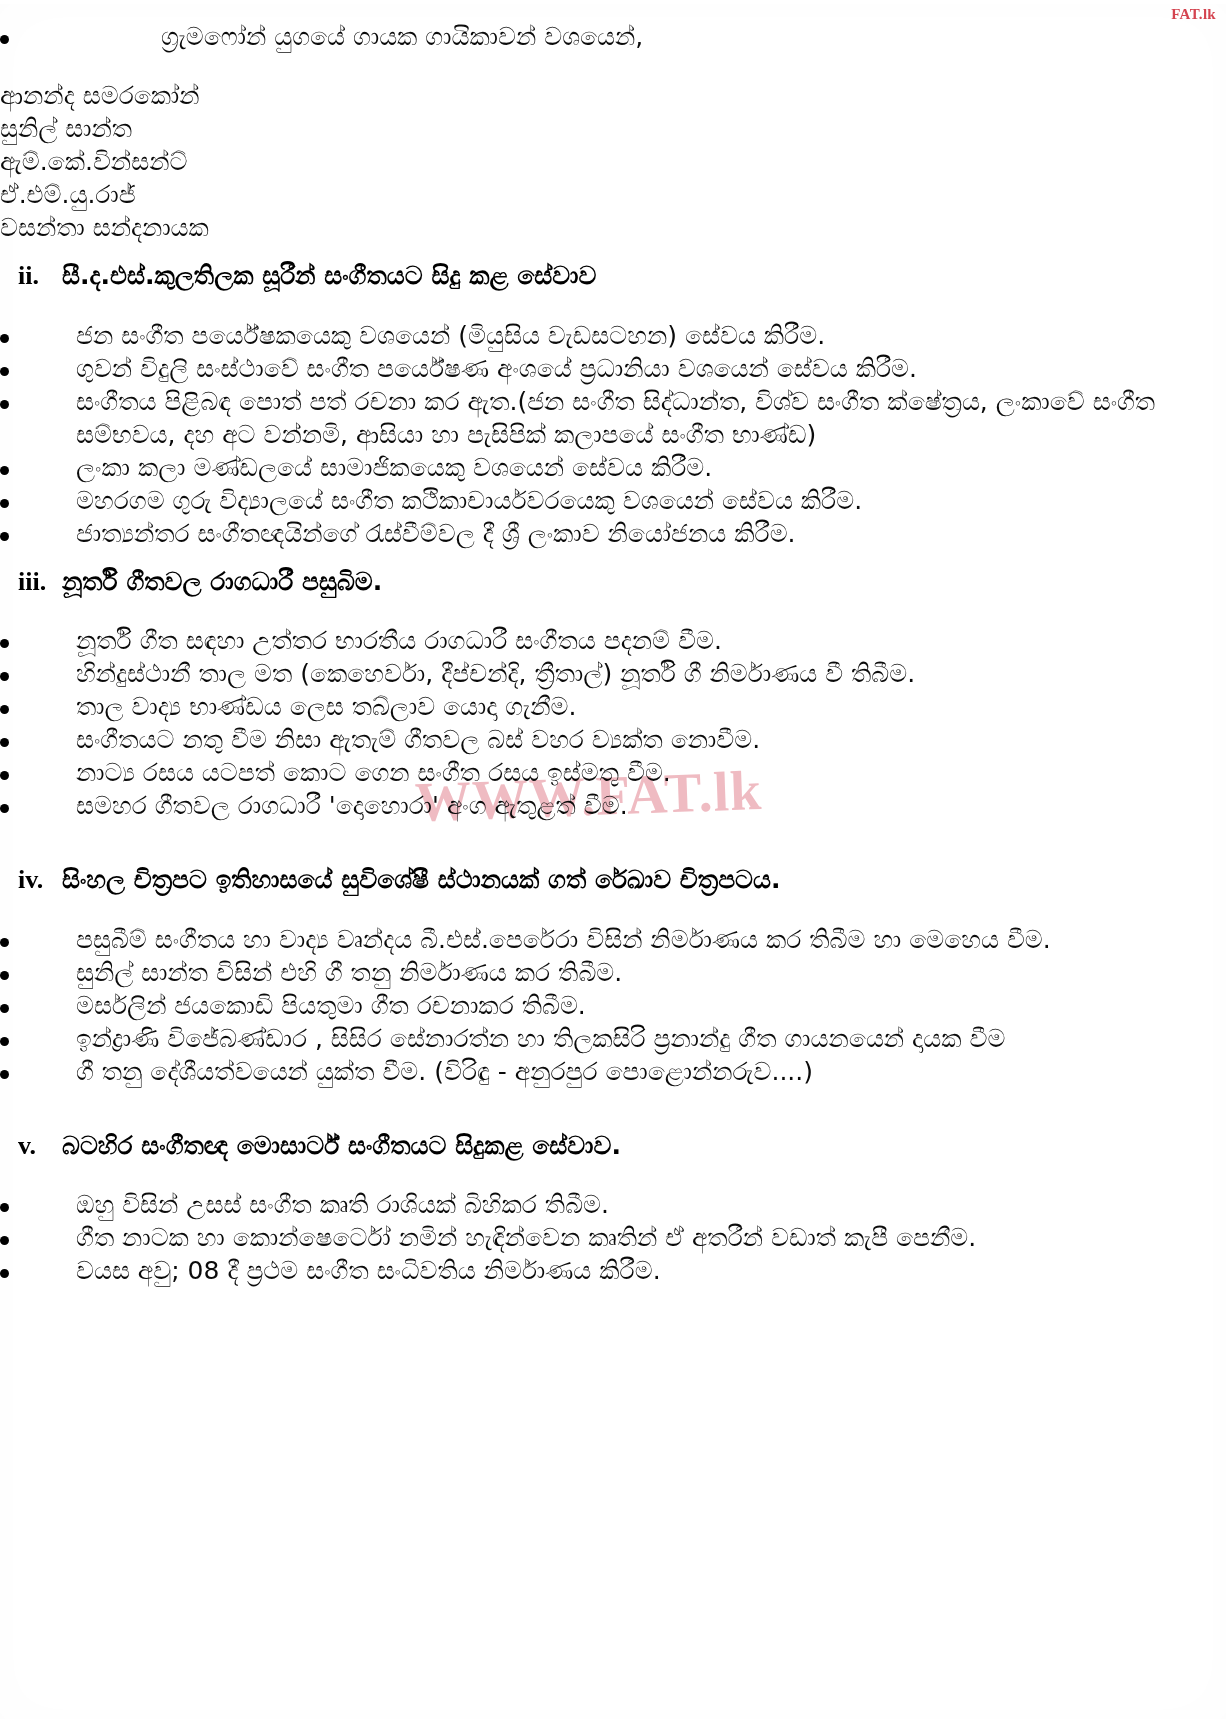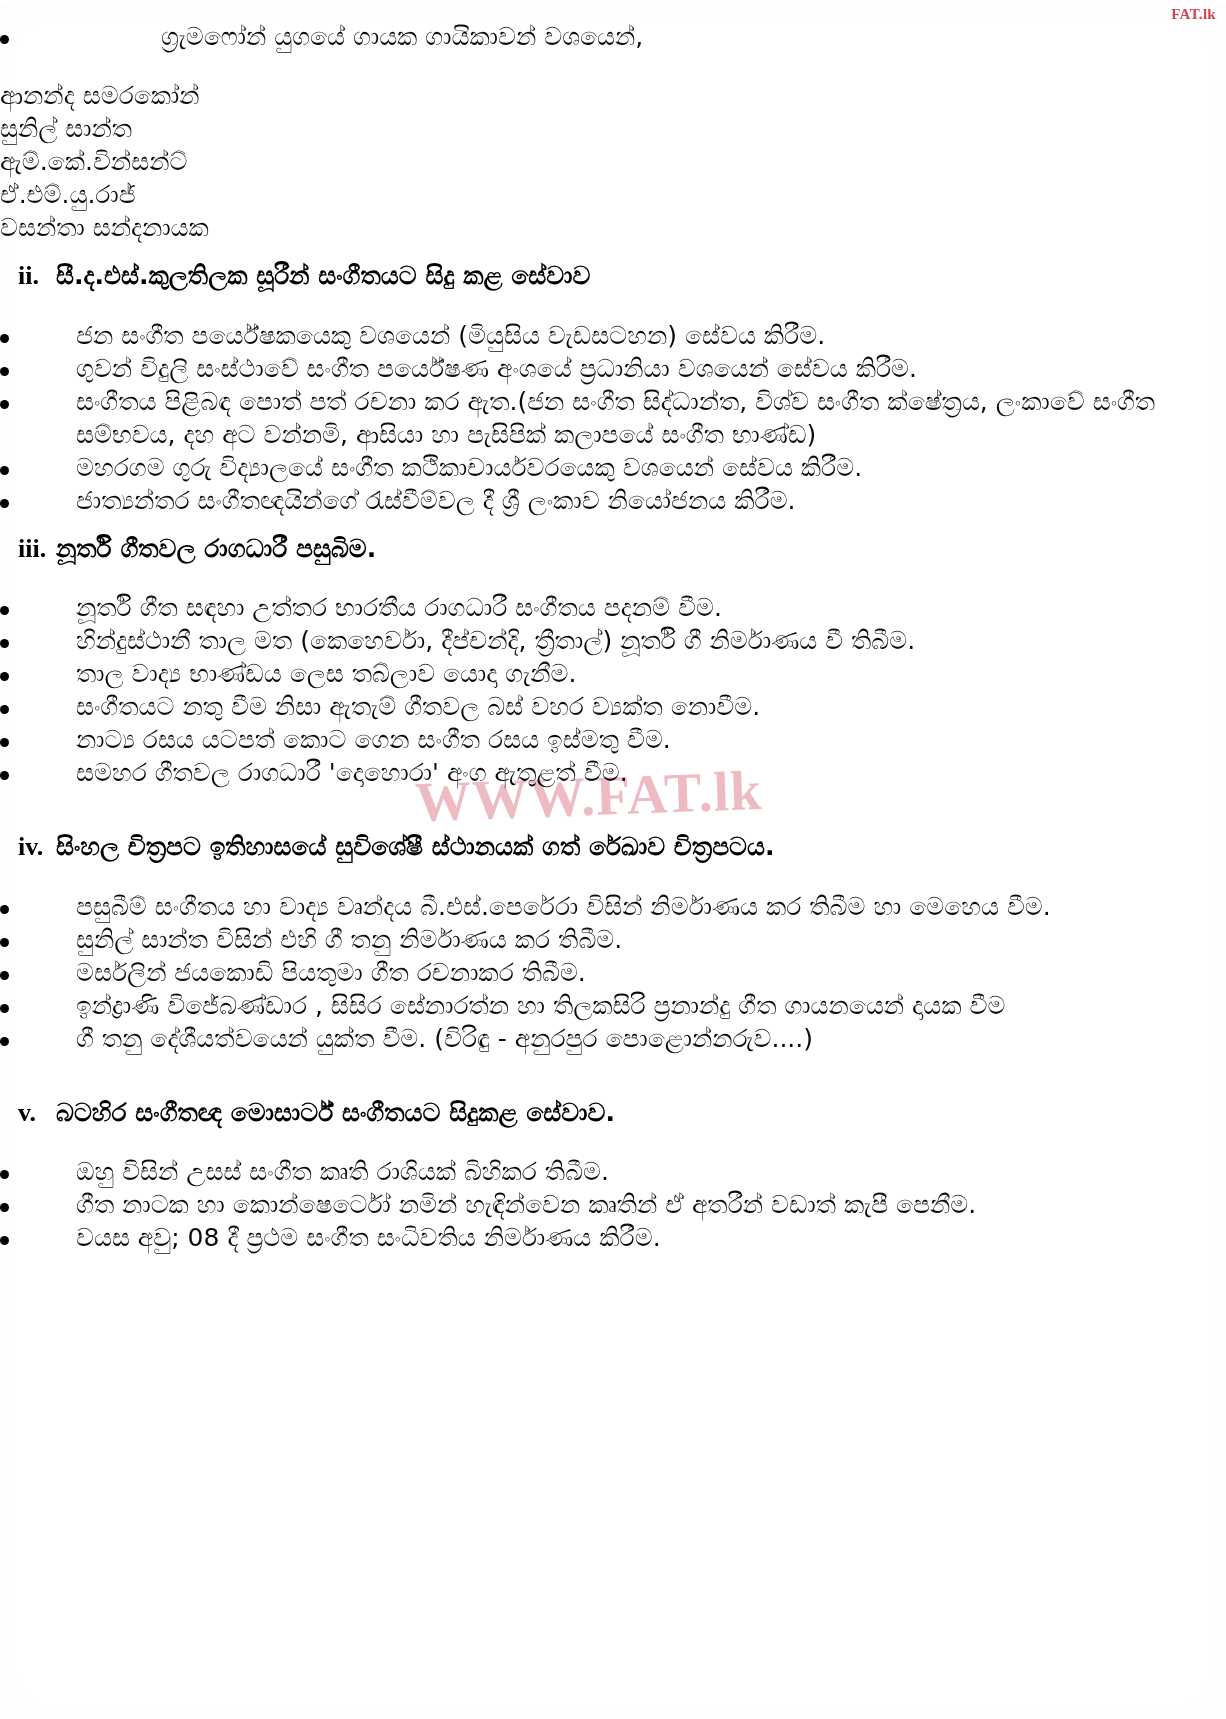--- a/index.html
+++ b/index.html
@@ -64,21 +64,21 @@
     font-family: "DejaVu Sans", sans-serif;
     font-size: 25px;
     line-height: 1.32;
     color: #0b0b0b;
   }
 
   
   .section-head {
     display: flex;
     align-items: baseline;
-    gap: 4px;
+    gap: 10px;
     margin: 0;
     padding: 0 60px 0 18px;
   }
   .section-num {
     font-family: "Liberation Serif", "DejaVu Serif", serif;
     font-size: 26px;
     font-weight: bold;
     color: #000;
     min-width: 34px;
     flex: 0 0 auto;
@@ -188,20 +188,24 @@
       <li>
         <span class="bullet-dot"></span>
         <span class="bullet-text sin">ගුවන් විදුලි සංස්ථාවේ සංගීත පර්යේෂණ අංශයේ ප්‍රධානියා වශයෙන් සේවය කිරීම.</span>
       </li>
       <li>
         <span class="bullet-dot"></span>
         <span class="bullet-text sin">සංගීතය පිළිබඳ පොත් පත්  රචනා කර ඇත.(ජන සංගීත සිද්ධාන්ත, විශ්ව සංගීත ක්ෂේත්‍රය, ලංකාවේ සංගීත සම්භවය, දහ අට වන්නමි, ආසියා හා පැසිපික් කලාපයේ සංගීත භාණ්ඩ)</span>
       </li>
       <li>
         <span class="bullet-dot"></span>
+        <span class="bullet-text sin">ලංකා කලා මණ්ඩලයේ සාමාජිකයෙකු වශයෙන් සේවය කිරීම.</span>
+      </li>
+      <li>
+        <span class="bullet-dot"></span>
         <span class="bullet-text sin">මහරගම ගුරු විද්‍යාලයේ සංගීත කථිකාචාර්යවරයෙකු වශයෙන් සේවය කිරීම.</span>
       </li>
       <li>
         <span class="bullet-dot"></span>
         <span class="bullet-text sin">ජාත්‍යන්තර සංගීතඥයින්ගේ රැස්වීම්වල දී ශ්‍රී ලංකාව නියෝජනය කිරීම.</span>
       </li>
     </ul>
 
     <div class="spacer-sm"></div>
 

